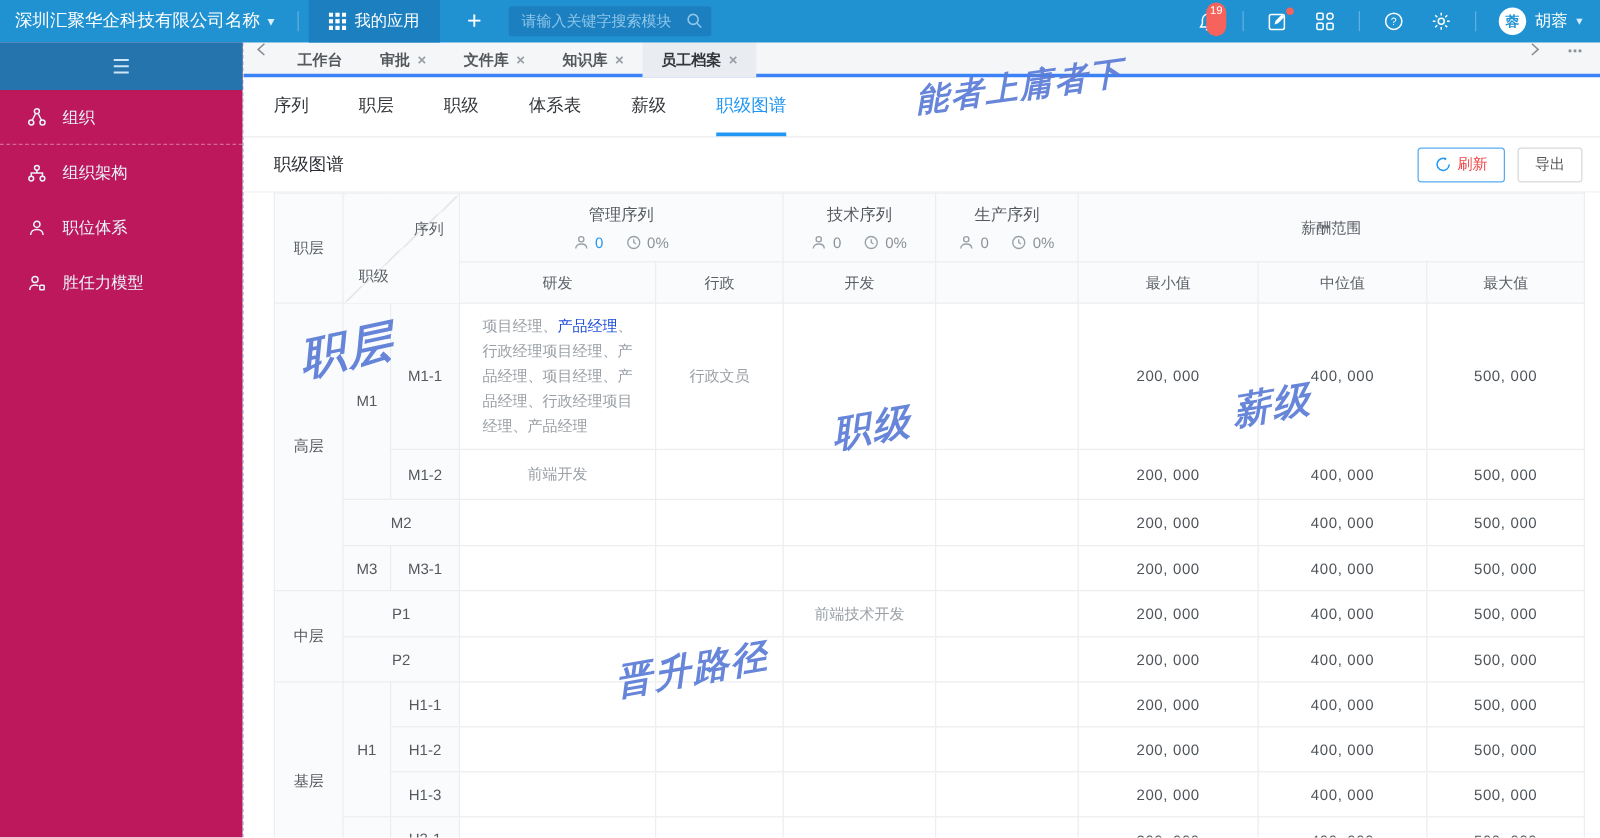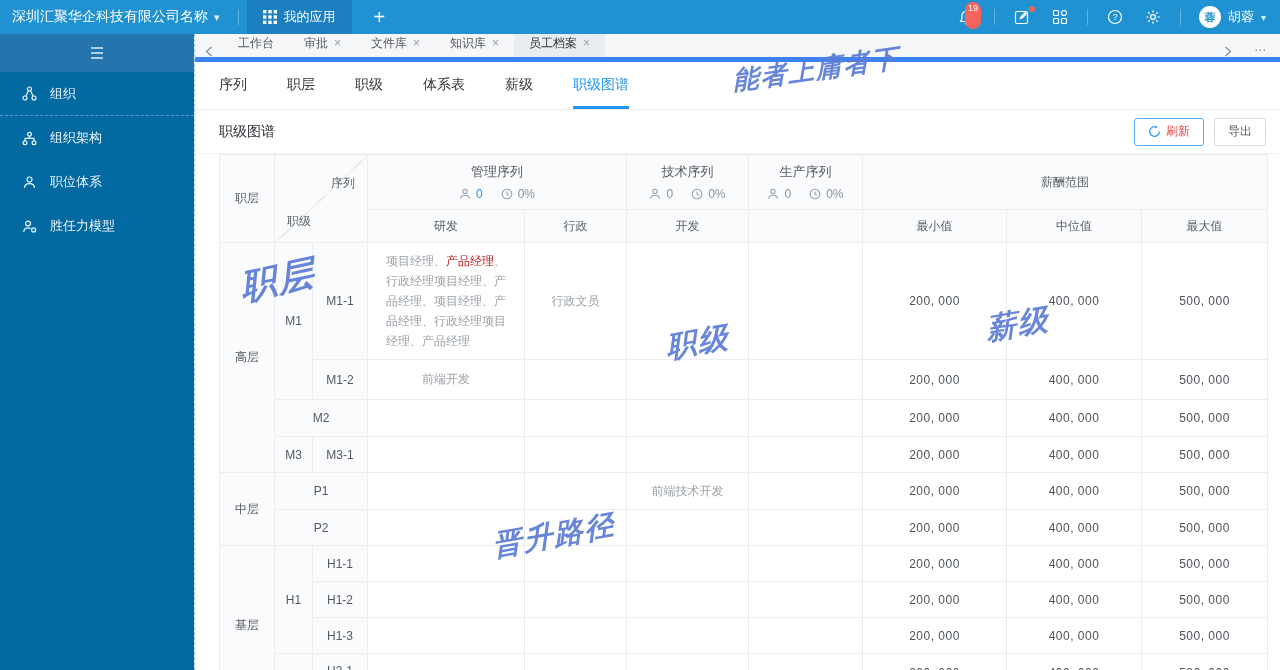--- a/index.html
+++ b/index.html
@@ -20,30 +20,30 @@
   .tb-right { margin-left:auto; display:flex; align-items:center; gap:0; padding-right:10px; }
   .tb-ic { position:relative; padding:0 11px; height:34px; display:flex; align-items:center; cursor:pointer; }
   .badge { position:absolute; top:2px; left:18px; min-width:16px; height:27px; background:#f5635c; border-radius:8px; color:#fff; font-size:9px; line-height:13px; text-align:center; padding:0 3px; }
   .reddot { position:absolute; top:6px; right:6px; width:6px; height:6px; border-radius:50%; background:#f5635c; }
   .tb-user { display:flex; align-items:center; gap:7px; padding:0 4px 0 10px; cursor:pointer; }
   .avatar { width:22px; height:22px; border-radius:50%; background:#fff; color:#2092d2; font-size:11px; font-weight:700; display:flex; align-items:center; justify-content:center; }
   .tb-user .uname { color:#fff; font-size:13px; }
   .tb-user .caret { color:#d9eefb; font-size:10px; }
 
   
-  .sidebar { position:absolute; top:34px; left:0; width:194px; height:636px; background:#0369a1; z-index:40; }
+  .sidebar { position:absolute; top:34px; left:0; width:194px; height:636px; background:#be185d; z-index:40; }
   .sb-head { height:38px; background:#2674ae; display:flex; align-items:center; justify-content:center; cursor:pointer; }
   .sb-item { height:44px; display:flex; align-items:center; padding-left:22px; gap:13px; color:#eaf4fb; font-size:13px; cursor:pointer; }
   .sb-item.dashed { border-bottom:1px dashed rgba(255,255,255,.35); }
   .sb-item.active { background:rgba(250,253,255,.45); color:#fff; }
 
   
   .content { position:absolute; top:34px; left:194px; width:1086px; height:636px; background:#fff; border-left:1px dashed #9cc6e8; }
 
-  .tabrow { height:28px; background:#f5f6f8; border-bottom:5px solid #3b82f6; display:flex; align-items:flex-end; font-size:12px; color:#55585c; }
+  .tabrow { height:28px; background:#f5f6f8; border-bottom:3px solid #3b82f6; display:flex; align-items:flex-start; font-size:12px; color:#55585c;font-weight:bold; }
   .tab-nav { padding:0 10px; color:#8a8f94; cursor:pointer; display:flex; align-items:center; }
   .tab { display:flex; align-items:center; gap:6px; padding:0 15px; height:28px; cursor:pointer; }
   .tab.active { background:#e9ecf0; color:#33363a; }
   .tab .x { color:#9aa0a6; font-size:12px; }
   .tabrow .spacer { flex:1; }
   .tab-more { padding:0 12px; color:#8a8f94; letter-spacing:2px; cursor:pointer; }
 
   .subtabrow { height:48px; background:#fff; border-bottom:1px solid #ececee; padding-left:24px; display:flex; align-items:flex-end; }
   .subtab { height:48px; line-height:46px; margin-right:40px; font-size:14px; color:#33363a; border-bottom:3px solid transparent; cursor:pointer; }
   .subtab.active { color:#2196f3; border-bottom-color:#2196f3; }
@@ -56,21 +56,21 @@
   .btn-export { border:1px solid #d9d9d9; color:#595959; }
 
   
   .gridwrap { margin-left:24px; width:1048px; }
   table.grid { border-collapse:collapse; table-layout:fixed; width:1048px; font-size:12px; }
   .grid th, .grid td { border:1px solid #ebedef; padding:0; font-weight:400; }
   .grid thead th { background:#fafbfc; color:#5b6066; }
   .col-shade { background:#fafbfc; color:#55595e; text-align:center; }
   .cell { background:#fff; color:#9aa0a6; text-align:center; }
   .cell.rich { text-align:left; padding:8px 18px; line-height:20px; }
-  .cell .lnk { color:#b91c1c; cursor:pointer; }
+  .cell .lnk { color:#1d4ed8; cursor:pointer; }
   .val { background:#fff; color:#4d5358; text-align:center; letter-spacing:.5px; }
   .sname { text-align:center; font-size:13px; color:#55595e; margin-bottom:6px; }
   .sstats { display:flex; align-items:center; justify-content:center; gap:5px; font-size:12px; color:#8c9196; }
   .sstats .gap { width:8px; }
   .cnt.accent { color:#2196f3; }
   .diag { position:relative; background:linear-gradient(to bottom right,#fafbfc calc(50% - .5px),#dfe2e5 calc(50% - .5px),#dfe2e5 calc(50% + .5px),#fafbfc calc(50% + .5px)) !important; }
   .diag .d-top { position:absolute; top:20px; right:12px; }
   .diag .d-bottom { position:absolute; bottom:12px; left:12px; }
   td.bottomed { vertical-align:bottom; padding-bottom:2px; }
 
@@ -103,20 +103,27 @@
           <rect x="5.3" y="5.3" width="3.4" height="3.4"></rect>
           <rect x="10.6" y="5.3" width="3.4" height="3.4"></rect>
           <rect x="0" y="10.6" width="3.4" height="3.4"></rect>
           <rect x="5.3" y="10.6" width="3.4" height="3.4"></rect>
           <rect x="10.6" y="10.6" width="3.4" height="3.4"></rect>
         </g>
       </svg>
     <span>我的应用</span>
   </div>
   <div class="tb-plus">+</div>
+  <div class="tb-search">
+    <input type="text" placeholder="请输入关键字搜索模块" style="">
+    <svg width="13" height="13" viewBox="0 0 13 13">
+        <circle cx="5.5" cy="5.5" r="4" fill="none" stroke="#8ec6e9" stroke-width="1.3"></circle>
+        <line x1="8.6" y1="8.6" x2="12" y2="12" stroke="#8ec6e9" stroke-width="1.3"></line>
+      </svg>
+  </div>
   <div class="tb-right">
     <div class="tb-ic">
       <svg width="17" height="17" viewBox="0 0 17 17">
           <path d="M8.5 2.2a4.6 4.6 0 0 0-4.6 4.6v3.4l-1.4 2.3h12l-1.4-2.3V6.8A4.6 4.6 0 0 0 8.5 2.2z" fill="none" stroke="#fff" stroke-width="1.2"></path>
           <path d="M7 14.2a1.6 1.6 0 0 0 3 0" fill="none" stroke="#fff" stroke-width="1.2"></path>
         </svg>
       <span class="badge">19</span>
     </div>
     <div class="tb-divider"></div>
     <div class="tb-ic">

